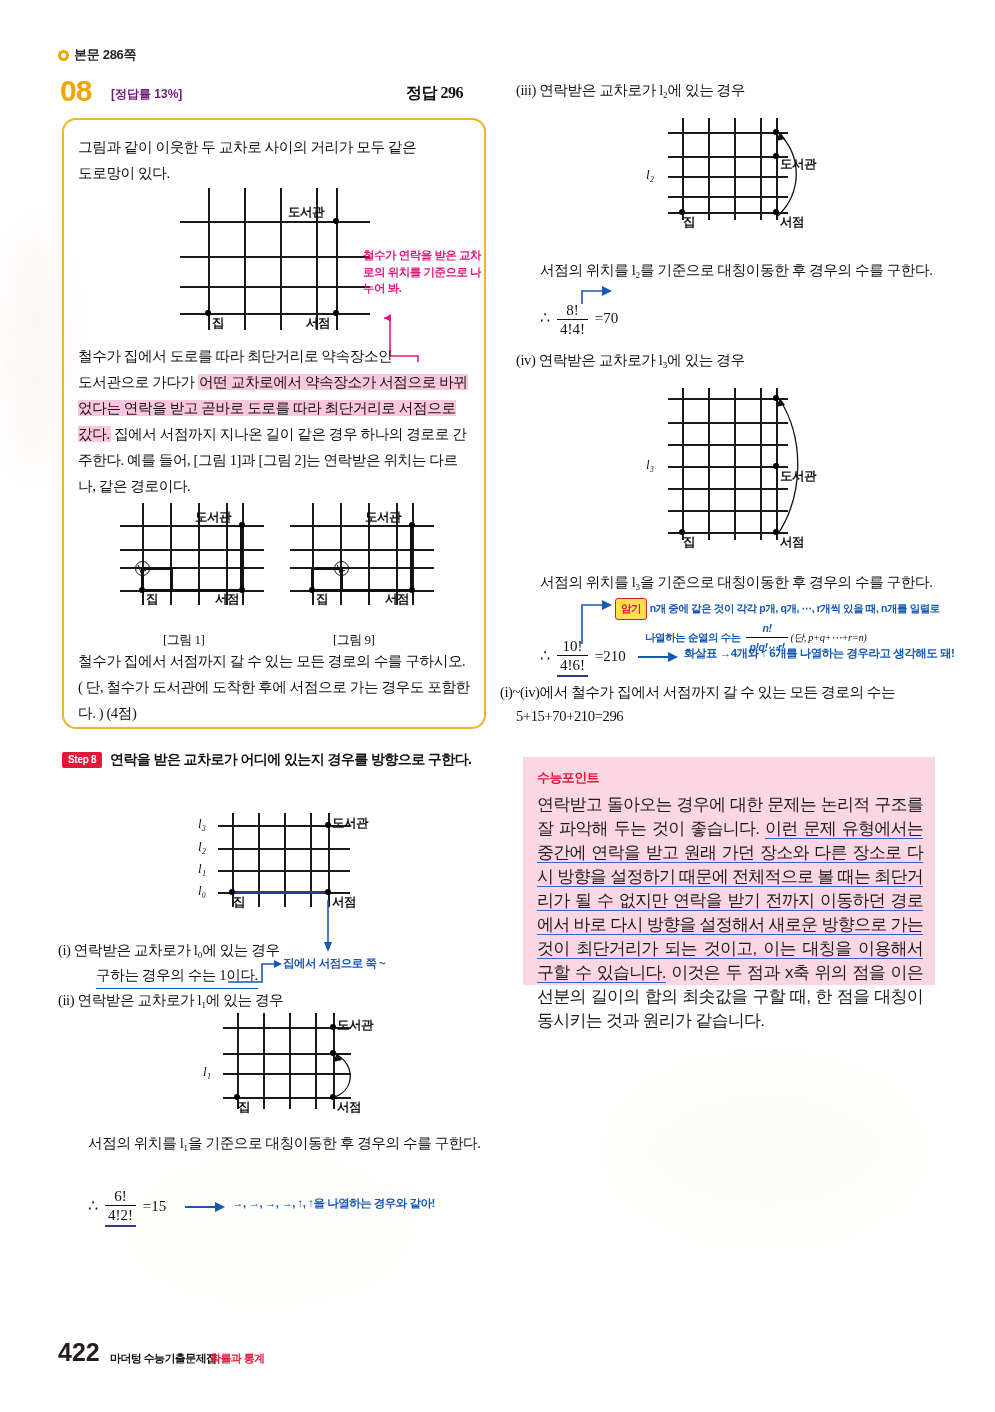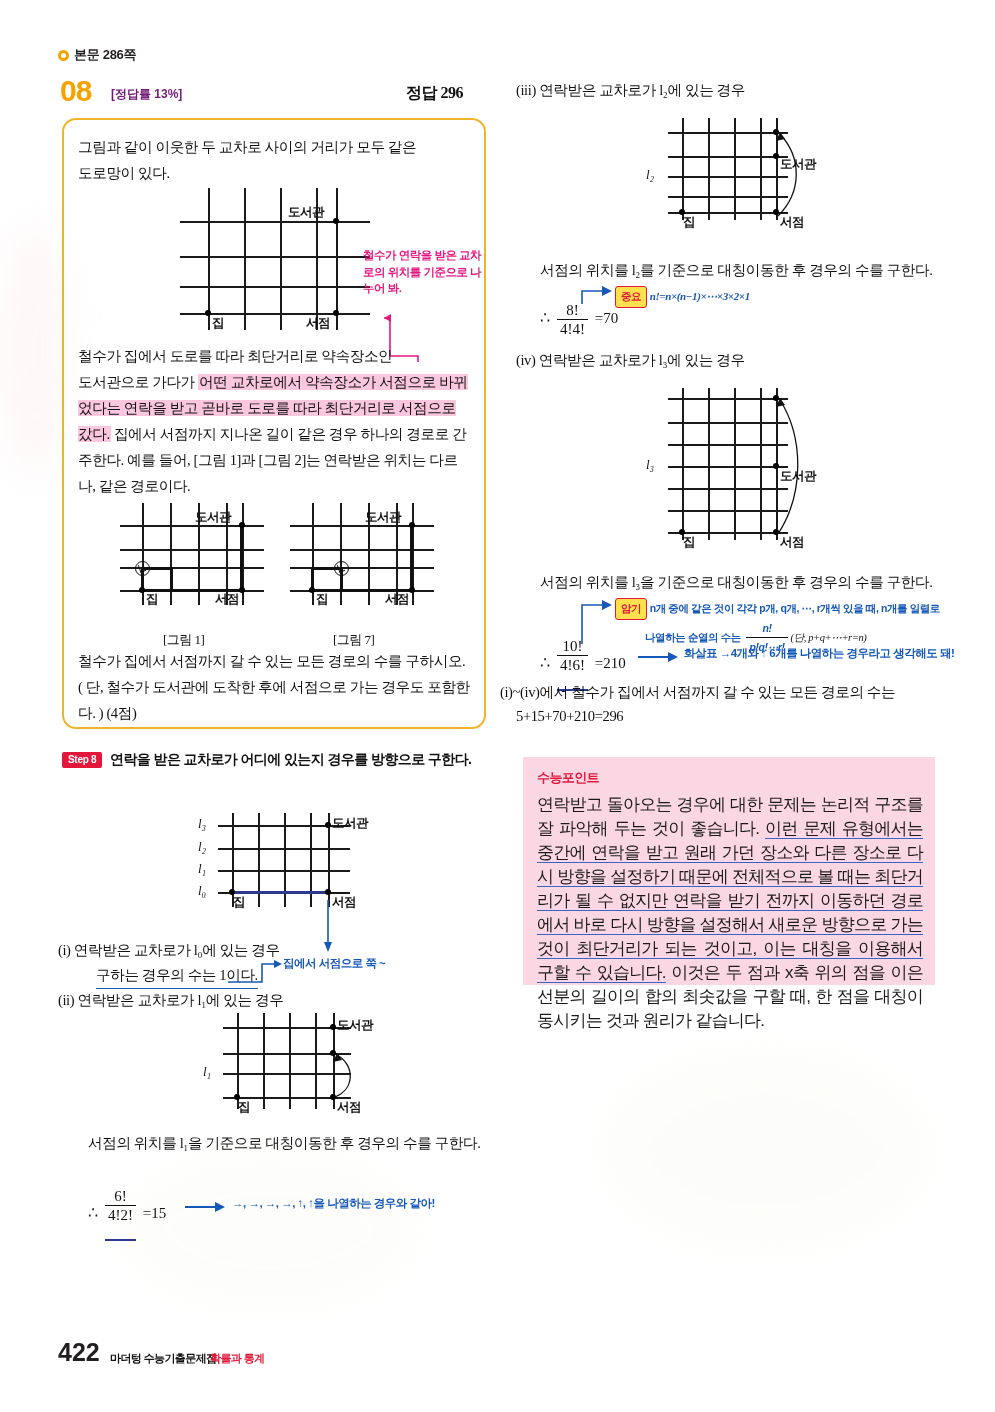--- a/index.html
+++ b/index.html
@@ -59,21 +59,21 @@
   .steptxt{position:absolute;font-family:"Liberation Sans",sans-serif;font-weight:bold;font-size:14px;letter-spacing:-.6px;}
 
   .body{position:absolute;font-size:14.6px;line-height:25px;letter-spacing:-.4px;}
   .uline{border-bottom:1.2px solid #1658b8;}
 
   
   .frac{display:inline-block;vertical-align:middle;text-align:center;margin:0 3px;}
   .frac .num{display:block;border-bottom:1.4px solid #111;padding:0 3px;line-height:17px;}
   .frac .den{display:block;padding:0 3px;line-height:18px;}
   .formula{position:absolute;font-size:15px;font-family:"Liberation Serif",serif;}
-  .formula .uacc{border-bottom:2px solid #2a3a8f;padding-bottom:15px;}
+  .formula .uacc{border-bottom:2px solid #2a3a8f;padding-bottom:1px;}
 
   
   .chip{display:inline-block;background:#ffe14d;border:1.4px solid #e2173a;color:#e2173a;
         font-family:"Liberation Sans",sans-serif;font-weight:bold;font-size:10.5px;
         padding:1px 5px 2px;border-radius:3px;vertical-align:middle;}
   .callout{position:absolute;color:#1658b8;font-family:"Liberation Sans",sans-serif;font-weight:bold;
            font-size:10.5px;line-height:17px;letter-spacing:-.4px;}
   .callout i{font-family:"Liberation Serif",serif;font-style:italic;font-size:11px;}
 
   
@@ -187,21 +187,21 @@
     <div class="path" style="left:21px;top:86px;width:102px;height:3px;"></div>
     <div class="path" style="left:120px;top:22px;width:3px;height:67px;"></div>
     <div class="circ" style="left:44px;top:58px;"></div>
     <div class="dot" style="left:122px;top:22px;"></div>
     <div class="dot" style="left:22px;top:87px;"></div>
     <div class="dot" style="left:122px;top:87px;"></div>
     <div class="lbl" style="left:75px;top:6px;">도서관</div>
     <div class="lbl" style="left:26px;top:88px;">집</div>
     <div class="lbl" style="left:95px;top:88px;">서점</div>
   </div>
-  <div class="figcap" style="left:333px;top:631px;">[그림 7]</div>
+  <div class="figcap" style="left:333px;top:631px;">[그림 9]</div>
 
   <div class="qtext" style="left:78px;top:648px;width:392px;">철수가 집에서 서점까지 갈 수 있는 모든 경로의 수를 구하시오. ( 단, 철수가 도서관에 도착한 후에 서점으로 가는 경우도 포함한다. ) (4점)</div>
 
   <div class="step" style="left:62px;top:752px;">Step 8</div>
   <div class="steptxt" style="left:110px;top:751px;">연락을 받은 교차로가 어디에 있는지 경우를 방향으로 구한다.</div>
 
   <div class="fig" style="left:210px;top:813px;width:140px;height:94px;">
     <div class="v" style="left:22px;top:0px;height:94px;"></div>
     <div class="v" style="left:48px;top:0px;height:94px;"></div>
     <div class="v" style="left:74px;top:0px;height:94px;"></div>
@@ -305,24 +305,20 @@
       <polygon points="8,4 4,13 13,11" fill="#111"></polygon>
     </svg>
   </div>
 
   <div class="body" style="left:540px;top:258px;width:400px;">서점의 위치를 l₂를 기준으로 대칭이동한 후 경우의 수를 구한다.</div>
 
   <svg style="position:absolute;left:578px;top:284px;width:44px;height:24px;">
     <polyline points="4,20 4,7 26,7" fill="none" stroke="#1658b8" stroke-width="1.6"></polyline>
     <polygon points="34,7 24,2 24,12" fill="#1658b8"></polygon>
   </svg>
-  <div class="callout" style="left:615px;top:286px;width:320px;">
-    <span class="chip">중요</span>
-    <i>n!=n×(n−1)×⋯×3×2×1</i>
-  </div>
 
   <div class="formula" style="left:540px;top:302px;">
     <span style="font-size:16px;">∴</span>
     <span class="frac">
       <span class="num">8!</span>
       <span class="den">4!4!</span>
     </span>
     <span>=70</span>
   </div>
 

